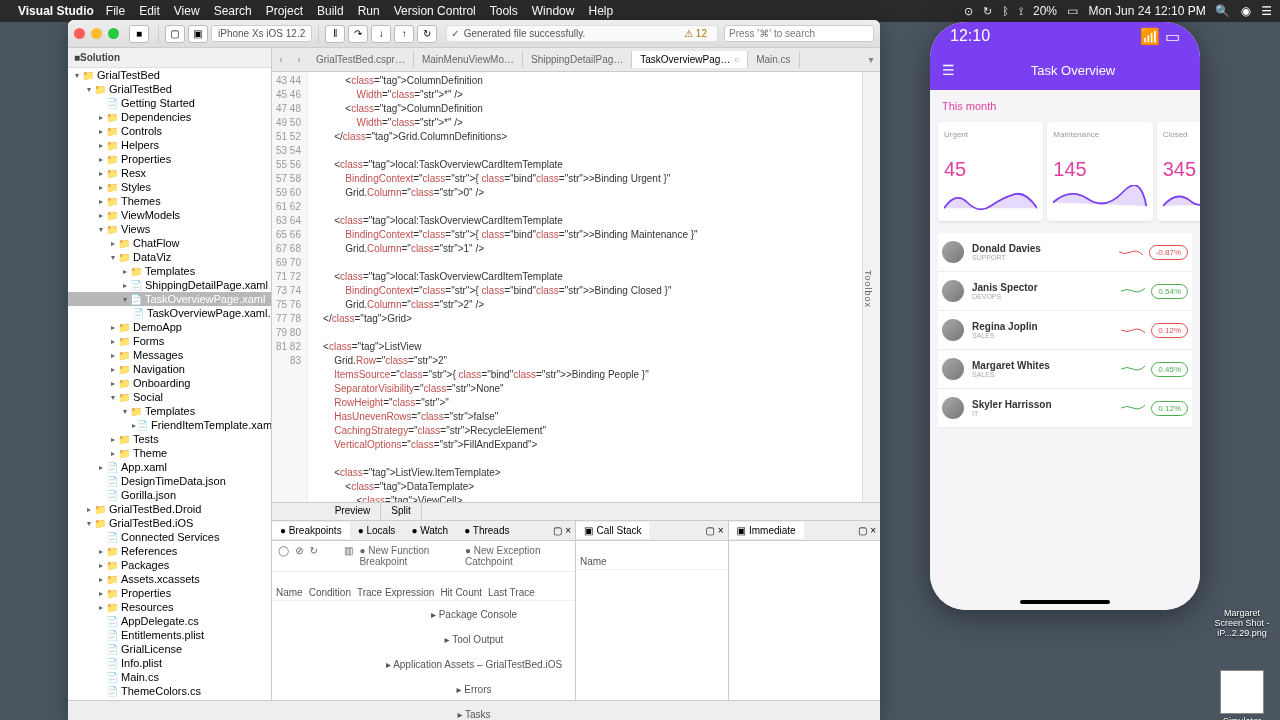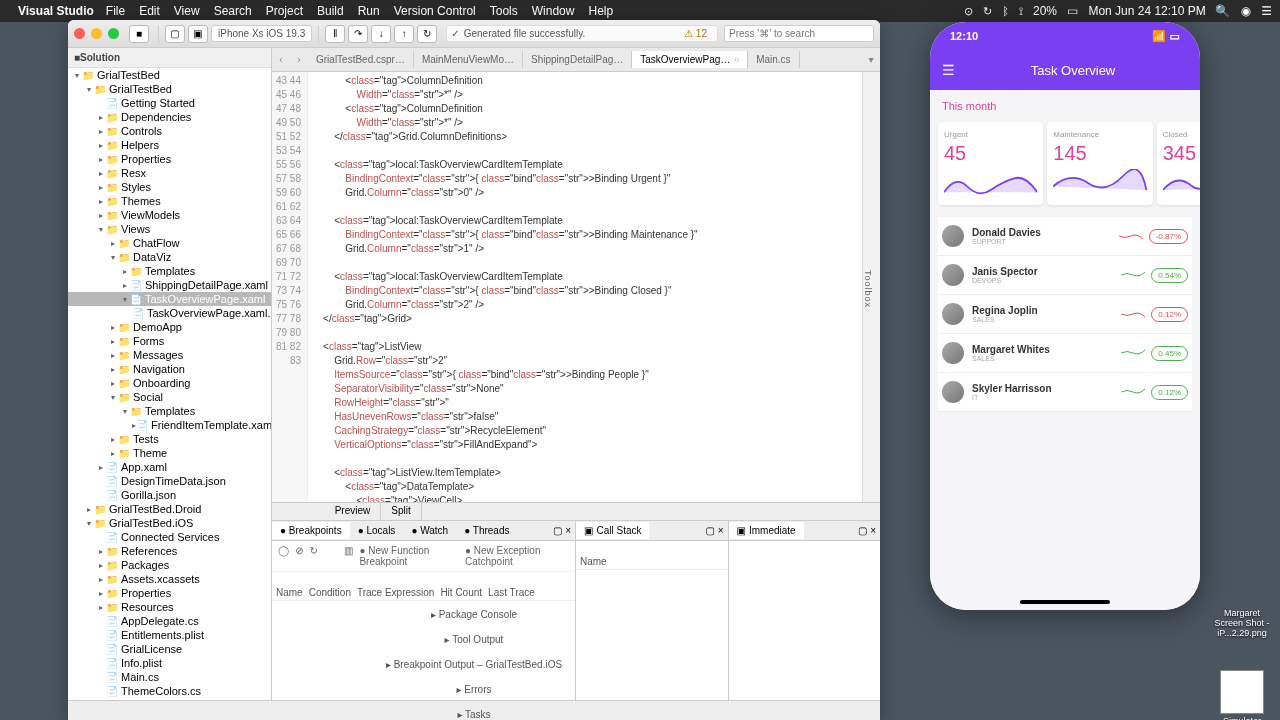--- a/index.html
+++ b/index.html
@@ -64,29 +64,29 @@
 .panel-tab.active { background:#fff; }
 .panel-icons { display:flex; gap:6px; padding:4px 6px; border-bottom:1px solid #eee; font-size:10px; color:#666; }
 .panel-body { flex:1; font-size:10px; padding:4px; }
 .bp-header { display:flex; gap:6px; font-size:10px; color:#555; border-bottom:1px solid #eee; padding:2px 4px;margin-top:13px; }
 
 .statusbar { height:20px; background:#eee; border-top:1px solid #ccc; display:flex; align-items:center; font-size:10px; color:#555; padding:0 8px; gap:14px; justify-content:flex-end;flex-direction:column; }
 .statusbar span { display:flex; align-items:center; gap:3px; }
 
 
 .sim { position:absolute; right:80px; top:22px; width:270px; height:588px; background:#fff; border-radius:36px; box-shadow:0 6px 30px rgba(0,0,0,0.4); overflow:hidden; }
-.sim-sb { height:28px; display:flex; align-items:center; justify-content:space-between; padding:0 20px; font-size:11px; font-weight:700; background:#7b3ff2; color:#fff; }
+.sim-sb { height:28px; display:flex; align-items:center; justify-content:space-between; padding:0 20px; font-size:16px; font-weight:400; background:#7b3ff2; color:#fff; }
 .sim-header { height:40px; background:#7b3ff2; color:#fff; display:flex; align-items:center; padding:0 12px; }
 .sim-burger { width:16px; font-size:14px; }
 .sim-title { flex:1; text-align:center; font-size:13px; font-weight:500; }
 .sim-body { background:#f5f5f7; height:calc(100% - 68px); padding:10px 8px; overflow:hidden; }
 .sim-month { color:#e040a0; font-size:11px; margin-bottom:10px; padding-left:4px; }
 .sim-cards { display:flex; gap:4px; margin-bottom:12px; }
 .sim-card { flex:1; background:#fff; border-radius:4px; padding:8px 6px; box-shadow:0 1px 3px rgba(0,0,0,0.1); }
-.sim-card-label { font-size:8px; color:#999; margin-bottom:3px; }
+.sim-card-label { font-size:8px; color:#999; margin-bottom:19px; }
 .sim-card-val { font-size:20px; font-weight:300; color:#e040a0; margin-bottom:4px; }
 .sim-spark { height:28px; }
 .sim-people { display:flex; flex-direction:column; }
 .sim-person { display:flex; align-items:center; padding:8px 4px; border-bottom:1px solid #eee; background:#fff; }
 .sim-avatar { width:22px; height:22px; border-radius:50%; background:linear-gradient(135deg,#aaa,#777); margin-right:8px; }
 .sim-pinfo { flex:1; }
 .sim-pname { font-size:10px; font-weight:600; color:#333; }
 .sim-psub { font-size:7px; color:#aaa; text-transform:uppercase; }
 .sim-trend { width:24px; height:10px; margin-right:6px; }
 .sim-pct { font-size:8px; padding:2px 6px; border-radius:8px; border:1px solid; }
@@ -124,21 +124,21 @@
   <div class="toolbar">
     <div class="traffic">
       <span class="tl-r"></span>
       <span class="tl-y"></span>
       <span class="tl-g"></span>
     </div>
     <div class="tb-btn">■</div>
     <div class="tb-sep"></div>
     <div class="tb-btn">▢</div>
     <div class="tb-btn">▣</div>
-    <span class="tb-target">iPhone Xs iOS 19.3</span>
+    <span class="tb-target">iPhone Xs iOS 12.2</span>
     <div class="tb-sep"></div>
     <div class="tb-btn">‖</div>
     <div class="tb-btn">↷</div>
     <div class="tb-btn">↓</div>
     <div class="tb-btn">↑</div>
     <div class="tb-btn">↻</div>
     <div class="tb-status">
       <span>✓</span>
       <span class="msg">Generated file successfully.</span>
       <span class="warn">⚠ 12</span>
@@ -528,21 +528,21 @@
               </div>
           </div>
         </div>
       </div>
     </div>
   </div>
 
   <div class="statusbar" id="statusbar">
       <span>▸ Package Console</span>
       <span>▸ Tool Output</span>
-      <span>▸ Breakpoint Output – GrialTestBed.iOS</span>
+      <span>▸ Application Assets – GrialTestBed.iOS</span>
       <span>▸ Errors</span>
       <span>▸ Tasks</span>
     </div>
 </div>
 
 <div class="sim">
   <div class="sim-sb">
     <span>12:10</span>
     <span>📶 ▭</span>
   </div>

